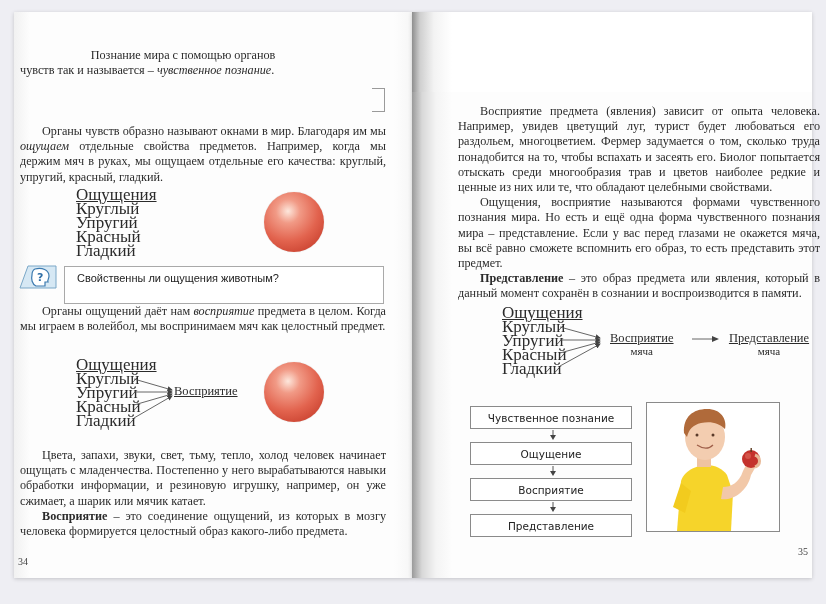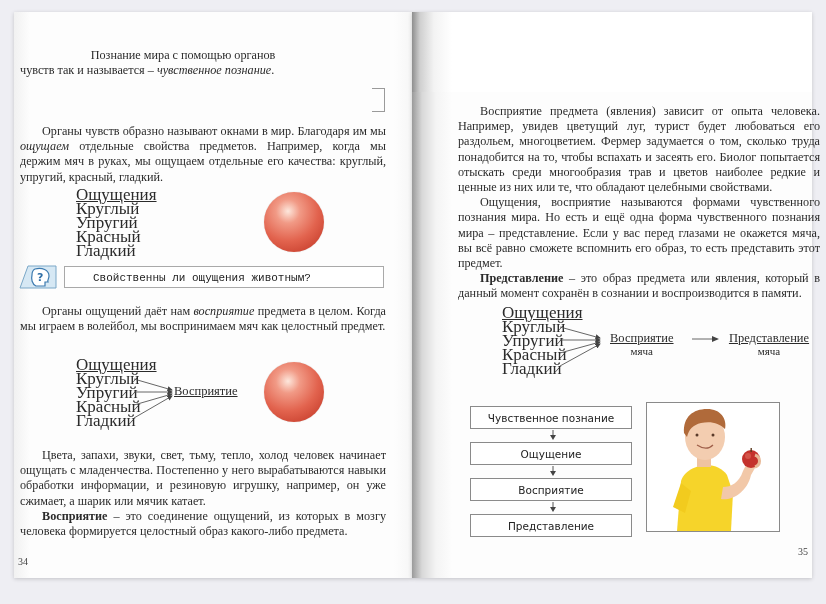--- a/index.html
+++ b/index.html
@@ -26,24 +26,24 @@
     .bold { font-weight: bold; }
     .it { font-style: italic; }
     .sens-list { position: absolute; font-size: 17px; line-height: 14px; }
     .sens-list .hdr { text-decoration: underline; }
     .ball {
       position: absolute; border-radius: 50%;
       background: radial-gradient(circle at 40% 32%, #fde7dc 0%, #f19a86 22%, #e2634e 55%, #c9412f 85%, #b8372a 100%);
       box-shadow: 0 0 1px rgba(0,0,0,0.25);
     }
     .qbox {
-      position: absolute; left: 50px; top: 254px; width: 320px; height: 22px;
+      position: absolute; left: 50px; top: 254px; width: 320px; height: 38px;
       border: 1px solid #a9a9a9; background: #fff;
-      font-family: Liberation Mono, monospace; font-size: 11px; line-height: 22px;
-      padding-left: 28px; box-sizing: border-box; color: #222;
+      font-family: Liberation Sans, sans-serif; font-size: 11px; line-height: 22px;
+      padding-left: 12px; box-sizing: border-box; color: #222;
     }
     .qicon { position: absolute; left: 4px; top: 252px; width: 40px; height: 26px; }
     .bracket { position: absolute; left: 358px; top: 76px; width: 12px; height: 22px;
       border-top: 1px solid #9a9a9a; border-right: 1px solid #9a9a9a; border-bottom: 1px solid #9a9a9a; }
     .label-u { text-decoration: underline; }
     .flow-box {
       position: absolute; left: 58px; width: 162px; height: 23px; border: 1px solid #8a8a8a;
       background: #fff; font-family: "DejaVu Sans", sans-serif; font-size: 10.5px;
       text-align: center; line-height: 23px; color: #222; box-sizing: border-box;
     }

